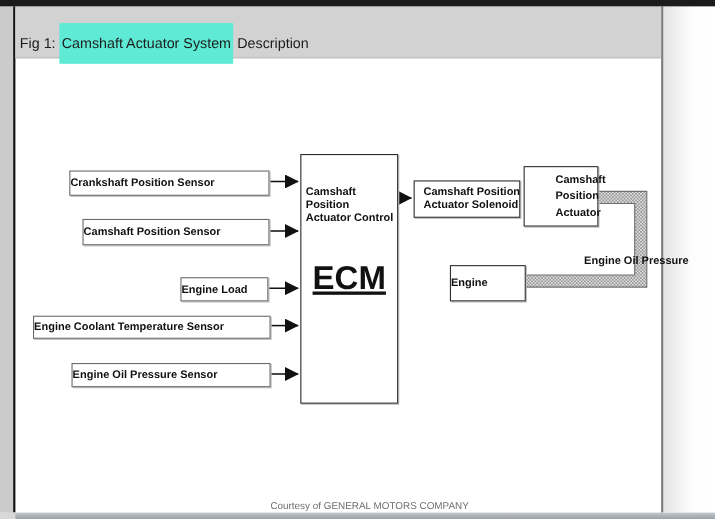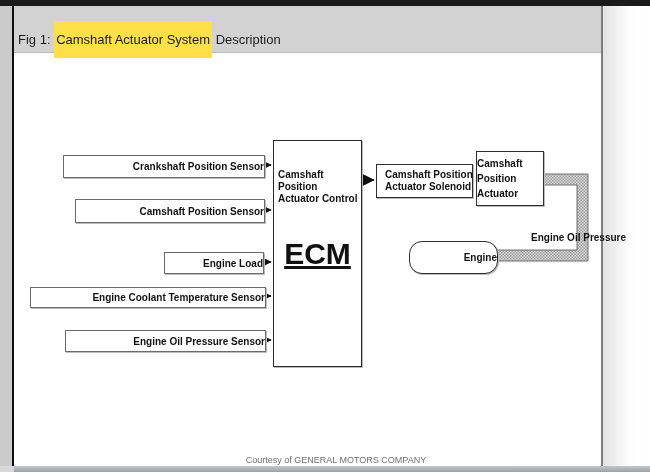--- a/index.html
+++ b/index.html
@@ -15,26 +15,26 @@
   .right-gutter{position:absolute;left:603px;top:6px;width:47px;height:460px;
                 background:linear-gradient(to right,#e3e3e3,#fdfdfd 55%,#ffffff);}
   .bottom-scrollbar{position:absolute;left:0;top:466px;width:650px;height:6px;
                 background:linear-gradient(#c3c7ca,#9aa1a8);}
   .bottom-scrollbar-left{position:absolute;left:0;top:466px;width:14px;height:6px;background:#d8d8d8;}
 
   
   .fig-header{position:absolute;left:14px;top:6px;width:587px;height:46px;
               background:#d2d2d2;border-bottom:1px solid #bdbdbd;}
   .fig-header .hdr-text{position:absolute;left:4px;bottom:5px;font-size:13px;color:#1c1c1c;white-space:nowrap;}
-  .hl{background:#fde047;padding:11px 2px;}
+  .hl{background:#5eead4;padding:11px 2px;}
 
   
   .dbox{position:absolute;background:#ffffff;border:1px solid #6b6b6b;
-        box-shadow:1px 1px 0 #bcbcbc;display:flex;align-items:center;justify-content:flex-end;
-        font-size:10px;font-weight:bold;color:#111;text-align:center;white-space:nowrap;line-height:1.1;padding-left:20px;}
+        box-shadow:1px 1px 0 #bcbcbc;display:flex;align-items:center;justify-content:flex-start;
+        font-size:10px;font-weight:bold;color:#111;text-align:center;white-space:nowrap;line-height:1.1;}
   .dbox.dark{border-color:#2e2e2e;}
   .lines{display:flex;flex-direction:column;align-items:flex-start;text-align:left;}
 
   .ecm-box{position:absolute;left:273px;top:140px;width:87px;height:225px;
            background:#ffffff;border:1px solid #2a2a2a;box-shadow:1px 1px 0 #bcbcbc;}
   .ecm-control{position:absolute;left:4px;top:28px;font-size:10px;font-weight:bold;color:#111;line-height:12px;}
   .ecm-name{position:absolute;left:0;top:96px;width:100%;text-align:center;
             font-size:30px;font-weight:bold;color:#111;letter-spacing:0px;text-decoration:underline;}
 
   .oil-pressure-label{position:absolute;left:483px;top:232px;font-size:10px;font-weight:bold;color:#111;white-space:nowrap;margin-left:48px;}
@@ -108,29 +108,29 @@
     <div class="ecm-name">ECM</div>
   </div>
 
   <div class="dbox dark" style="left:376px;top:164px;width:95px;height:32px;justify-content:flex-start;padding-left:8px;box-sizing:content-box;width:87px;">
     <div class="lines" style="line-height:12px;">
       <span>Camshaft Position</span>
       <span>Actuator Solenoid</span>
     </div>
   </div>
 
-  <div class="dbox dark" style="left:476px;top:151px;width:68px;height:55px;justify-content:flex-start;padding-left:0;box-sizing:border-box;">
+  <div class="dbox dark" style="left:476px;top:151px;width:68px;height:55px;justify-content:flex-start;padding-left:28px;box-sizing:border-box;">
     <div class="lines" style="line-height:15px;">
       <span>Camshaft</span>
       <span>Position</span>
       <span>Actuator</span>
     </div>
   </div>
 
-  <div class="dbox dark" style="left:409px;top:241px;width:67px;height:31px;border-radius:13px;">
+  <div class="dbox dark" style="left:409px;top:241px;width:67px;height:31px;">
     <span>Engine</span>
   </div>
 
   <div class="oil-pressure-label">Engine Oil Pressure</div>
 
   <div class="footer-credit">Courtesy of GENERAL MOTORS COMPANY</div>
 
   <div class="bottom-scrollbar"></div>
   <div class="bottom-scrollbar-left"></div>
 

